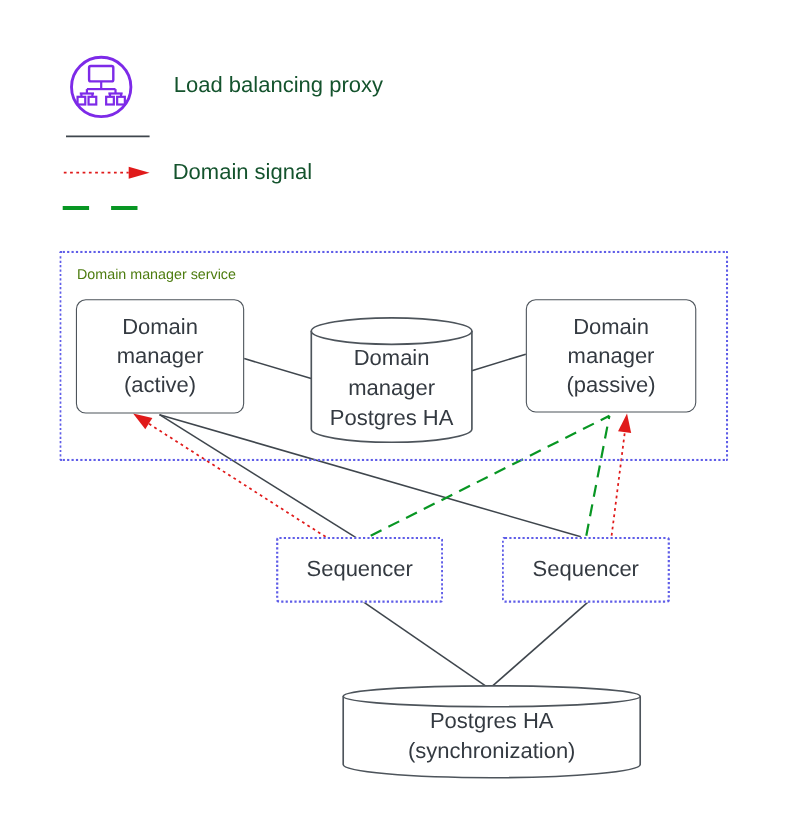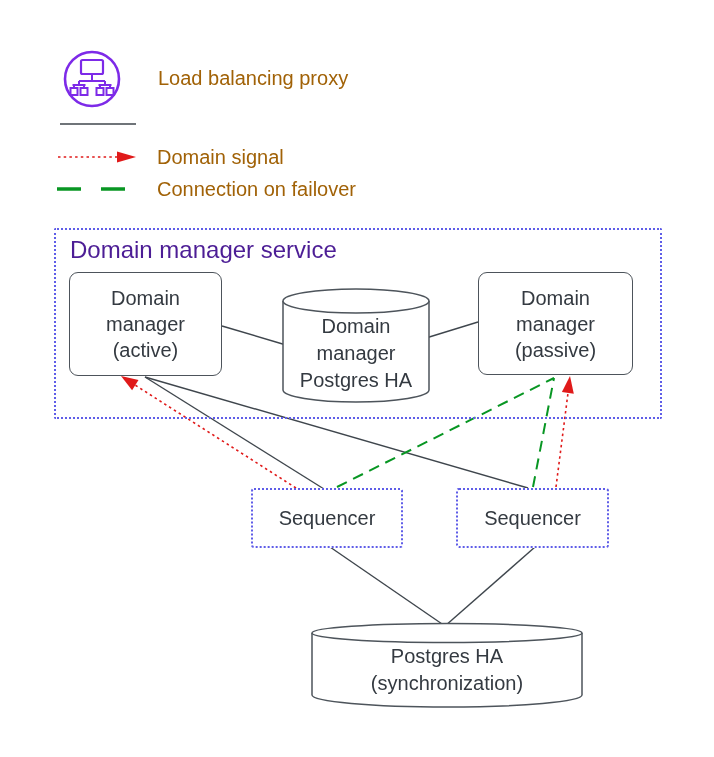--- a/index.html
+++ b/index.html
@@ -13,28 +13,28 @@
     text-align:center;white-space:pre-line;color:#343a41;font-size:20px;line-height:26px;
     background:#ffffff;box-sizing:border-box;
   }
   .solid-box{border:1.5px solid #4d545b;border-radius:9px;}
   .dotted-box{border:2px dotted #5f5de8;border-radius:3px;}
   .group{
     position:absolute;border:2px dotted #5f5de8;border-radius:2px;
     box-sizing:border-box;background:transparent;
   }
   .group-label{
-    position:absolute;color:#4c1d95;font-size:24px;line-height:24px;
+    position:absolute;color:#4d7c0f;font-size:13px;line-height:24px;
   }
   .cyl-text{
     position:absolute;text-align:center;white-space:pre-line;
     color:#343a41;font-size:20px;line-height:27px;
   }
   .legend-label{
-    position:absolute;color:#a16207;font-size:20px;line-height:26px;white-space:nowrap;
+    position:absolute;color:#14532d;font-size:20px;line-height:26px;white-space:nowrap;
   }
   .legend-sym{position:absolute;}
 </style>
 </head>
 <body>
 
 <div class="canvas">
 
   <svg class="layer" width="714" height="757" viewBox="0 0 714 757">
 
@@ -97,21 +97,20 @@
 
   <svg class="legend-sym" style="left:57px;top:150px;" width="82" height="14">
     <line x1="1" y1="7" x2="60" y2="7" stroke="#e01a1a" stroke-width="1.6" stroke-dasharray="2.5,3.2"></line>
     <polygon points="79,7 60,1.5 60,12.5" fill="#e01a1a"></polygon>
   </svg>
   <div class="legend-label" style="left:157px;top:144px;">Domain signal</div>
 
   <svg class="legend-sym" style="left:56px;top:182px;" width="82" height="14">
     <line x1="1" y1="7" x2="81" y2="7" stroke="#089623" stroke-width="3.6" stroke-dasharray="24,20"></line>
   </svg>
-  <div class="legend-label" style="left:157px;top:176px;">Connection on failover</div>
 
   <div class="group" style="left:54px;top:228px;width:608px;height:191px;"></div>
   <div class="group-label" style="left:70px;top:238px;">Domain manager service</div>
 
   <div class="node solid-box" style="left:69px;top:272px;width:153px;height:104px;">Domain
 manager
 (active)</div>
 
   <div class="cyl-text" style="left:283px;top:313px;width:146px;">Domain
 manager

